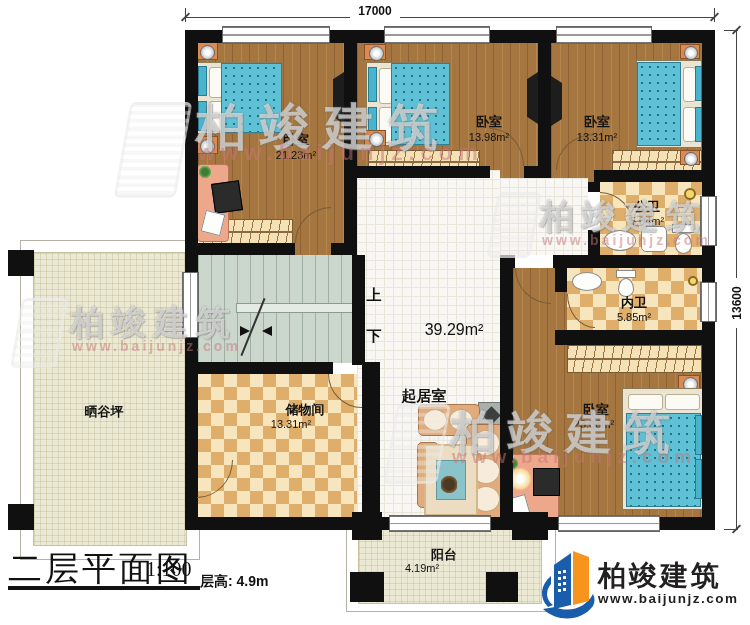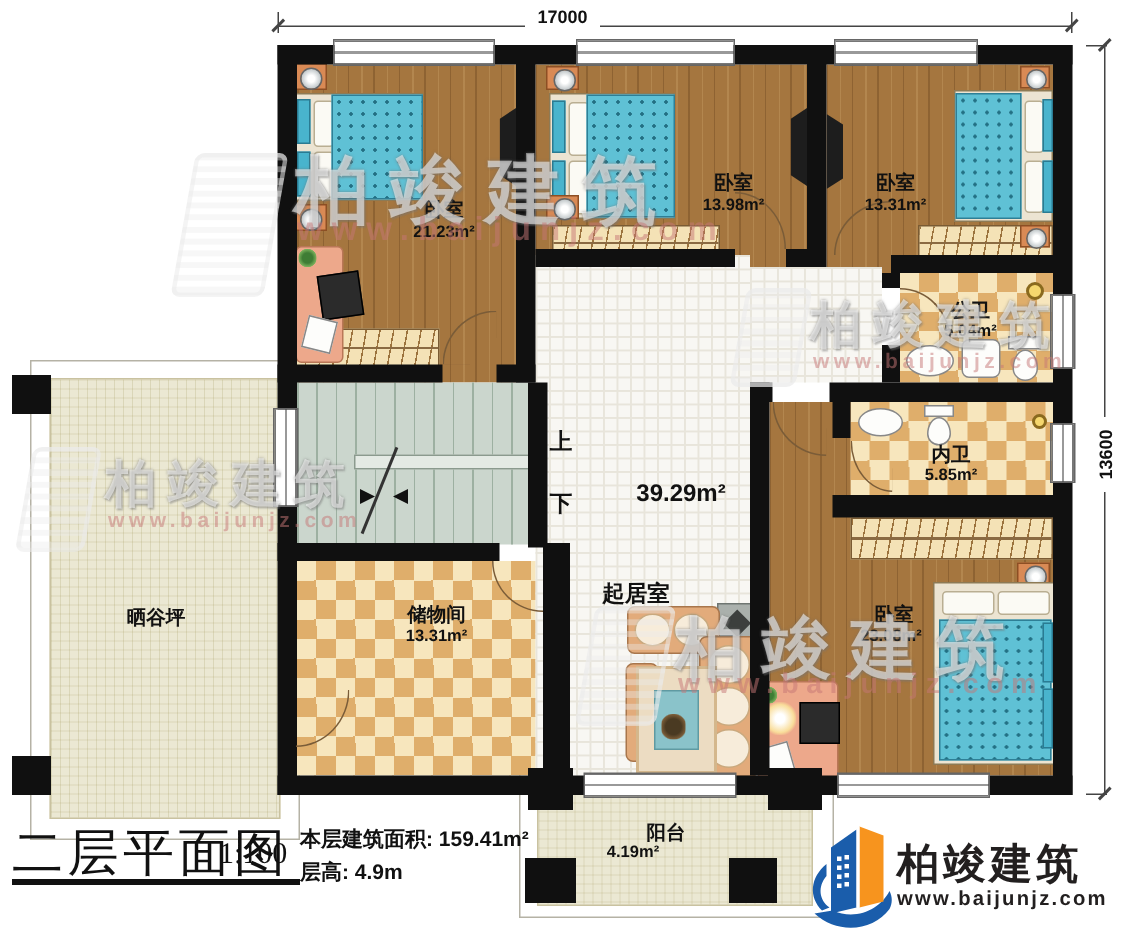--- a/index.html
+++ b/index.html
@@ -29,21 +29,21 @@
   .lamp{position:absolute;background:radial-gradient(circle,#fff 25%,#cfd4d6 60%,#9aa0a3 100%);border:1px solid #666;border-radius:50%}
   .desk{position:absolute;background:#eda88b;border:1px solid #b97757;border-radius:4px;box-sizing:border-box}
   .monitor{position:absolute;background:#2b2b2b;border:1px solid #000}
   .sofa{position:absolute;background:#e2ab7b;border:1px solid #a8764c;border-radius:5px}
   .cushion{position:absolute;background:#f7ecda;border:1px solid #c9a97e;border-radius:50%}
   .rug{position:absolute;background:#ecdcc2;border:2px solid #d4b78c}
   .rug-inner{position:absolute;background:#8ac3ca;border:1px solid #5f9aa2}
   .tv{position:absolute;background:#1d1d1d}
   .fix{position:absolute;background:#fdfdfb;border:1px solid #888;box-sizing:border-box}
   .rl{position:absolute;color:#111;font-weight:bold;font-size:13px;white-space:nowrap;transform:translate(-50%,-50%);z-index:30}
-  .ra{position:absolute;color:#111;font-weight:bold;font-size:11px;white-space:nowrap;transform:translate(-50%,-50%);z-index:30}
+  .ra{position:absolute;color:#111;font-weight:normal;font-size:11px;white-space:nowrap;transform:translate(-50%,-50%);z-index:30}
   .dim{position:absolute;background:#444}
   .dimtxt{position:absolute;background:#fff;color:#111;font-weight:bold;font-size:12px;text-align:center;z-index:5}
   .wm{position:absolute;z-index:60;pointer-events:none;color:rgba(255,255,255,.55);font-weight:bold;white-space:nowrap;
       text-shadow:0 0 2px rgba(110,110,110,.65),1px 1px 1px rgba(120,120,120,.35)}
   .wmu{position:absolute;z-index:60;pointer-events:none;color:rgba(198,118,118,.5);font-weight:bold;white-space:nowrap}
   .wmicon{position:absolute;z-index:60;pointer-events:none;transform:skewX(-10deg);border:3px solid rgba(235,235,235,.55);border-radius:6px;
       background:repeating-linear-gradient(0deg,rgba(235,235,235,.4) 0 4px,transparent 4px 8px)}
   .tb{position:absolute;color:#111;white-space:nowrap}
 </style>
 </head>
@@ -231,21 +231,21 @@
   <div class="rl" style="left:597px;top:122px">卧室</div>
   <div class="ra" style="left:597px;top:137px">13.31m²</div>
   <div class="rl" style="left:647px;top:207px">公卫</div>
   <div class="ra" style="left:647px;top:221px">5.04m²</div>
   <div class="rl" style="left:634px;top:303px">内卫</div>
   <div class="ra" style="left:634px;top:317px">5.85m²</div>
   <div class="rl" style="left:596px;top:410px">卧室</div>
   <div class="ra" style="left:594px;top:424px">23.08m²</div>
   <div class="rl" style="left:424px;top:396px;font-size:15px">起居室</div>
   <div class="ra" style="left:454px;top:330px;font-size:16px">39.29m²</div>
-  <div class="rl" style="left:291px;top:410px">储物间</div>
+  <div class="rl" style="left:305px;top:410px">储物间</div>
   <div class="ra" style="left:291px;top:424px">13.31m²</div>
   <div class="rl" style="left:104px;top:412px">晒谷坪</div>
   <div class="rl" style="left:444px;top:555px">阳台</div>
   <div class="ra" style="left:422px;top:568px">4.19m²</div>
   <div class="rl" style="left:374px;top:295px;font-size:15px">上</div>
   <div class="rl" style="left:374px;top:336px;font-size:15px">下</div>
 
   <div>
     <div class="dim" style="left:185px;top:17px;width:530px;height:1px"></div>
     <div class="dim" style="left:185px;top:8px;width:1px;height:14px"></div>
@@ -259,21 +259,20 @@
     <div class="dim" style="left:724px;top:30px;width:14px;height:1px"></div>
     <div class="dim" style="left:724px;top:529px;width:14px;height:1px"></div>
     <div class="dim" style="left:731px;top:29px;width:11px;height:2px;transform:rotate(-45deg)"></div>
     <div class="dim" style="left:731px;top:528px;width:11px;height:2px;transform:rotate(-45deg)"></div>
     <div class="dimtxt" style="left:712px;top:296px;width:50px;height:14px;transform:rotate(-90deg)">13600</div>
   </div>
 
   <div class="tb" style="left:8px;top:546px;font-family:Liberation Mono, monospace;font-size:34px;letter-spacing:3px">二层平面图</div>
   <div class="abs" style="left:8px;top:586px;width:192px;height:4px;background:#111"></div>
   <div class="tb" style="left:146px;top:558px;font-family:'Liberation Serif',serif;font-size:20px">1:100</div>
-  <div class="tb" style="left:200px;top:551px;font-size:14px;font-weight:bold">本层建筑面积: 159.41m²</div>
   <div class="tb" style="left:200px;top:573px;font-size:14px;font-weight:bold">层高: 4.9m</div>
 
   <div class="abs" style="left:538px;top:543px;width:210px;height:78px">
     <span class="abs" style="left:0;top:0">
       <svg width="60" height="76" viewBox="0 0 60 76">
         <path d="M10 64 C1 55 2 42 13 33 L13 41 C7 48 8 57 15 62 Z" fill="#1a5dab"></path>
         <path d="M5 66 C20 80 44 78 55 63 C57 59 57 55 55 51 C49 63 33 71 17 64 Z" fill="#1a5dab"></path>
         <polygon points="16,22 33,10 33,62 16,66" fill="#1a5dab"></polygon>
         <polygon points="35,8 51,14 51,58 35,62" fill="#f7941e"></polygon>
         <polygon points="33,10 35,8 35,62 33,62" fill="#fff"></polygon>

